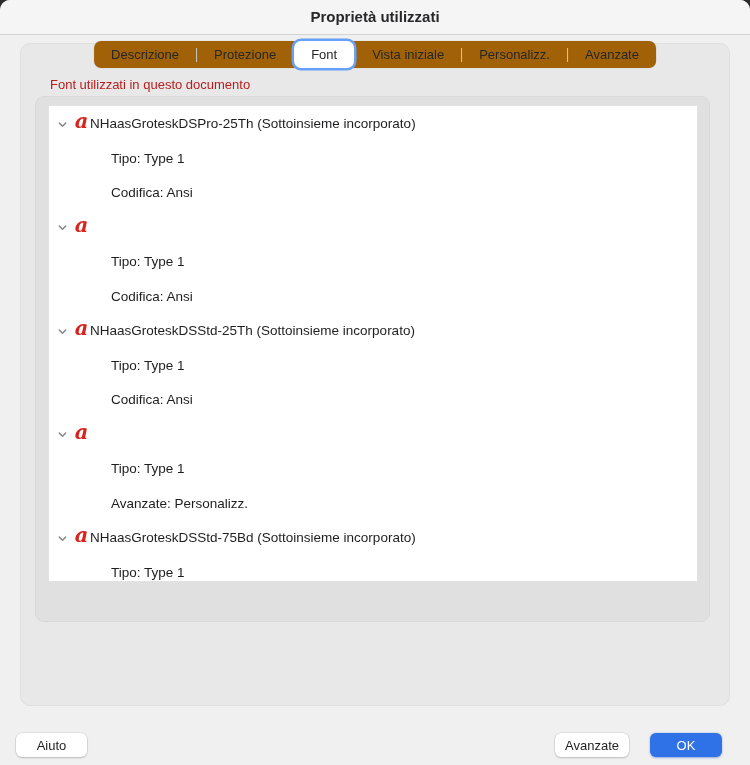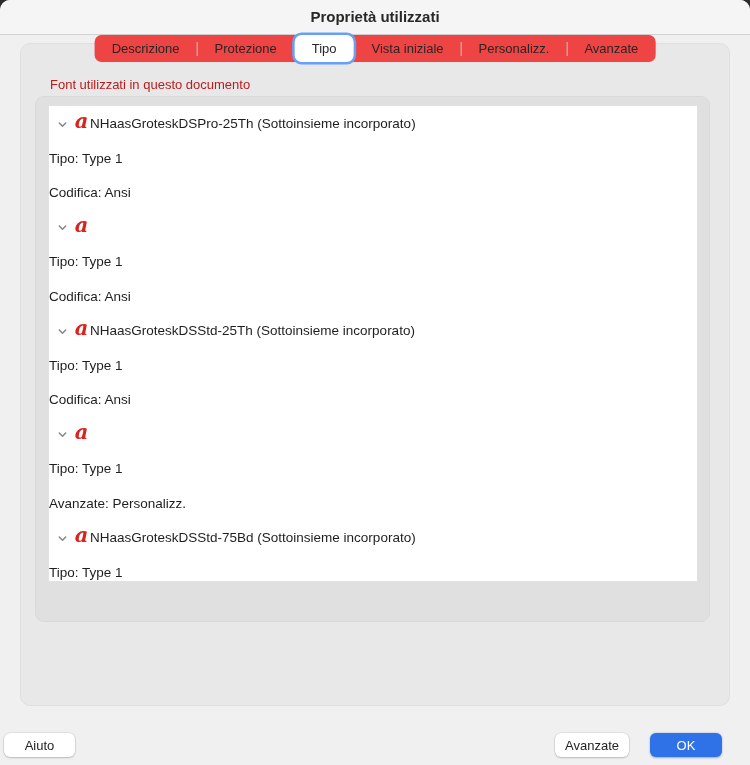--- a/index.html
+++ b/index.html
@@ -12,22 +12,22 @@
   .titlebar { position:absolute; left:0; top:0; width:750px; height:35px;
               background:#f6f5f6; border-bottom:1px solid #d4d3d4; }
   .titlebar .title { text-align:center; line-height:34px; font-size:15px;
                      font-weight:bold; color:#28282a; }
 
   
   .outer-panel { position:absolute; left:20px; top:43px; width:710px; height:663px;
                  background:#e9e8e9; border:1px solid #e0dfe0; border-radius:10px; }
 
   
-  .tabs { position:absolute; top:35px; left:50%; transform:translateX(-50%);
-          display:flex; align-items:center; height:27px; background:#ef4444;
+  .tabs { position:absolute; top:41px; left:50%; transform:translateX(-50%);
+          display:flex; align-items:center; height:27px; background:#a16207;
           border-radius:7px; box-shadow:0 0 0 0.5px rgba(0,0,0,0.06); z-index:3; }
   .seg { height:27px; line-height:27px; padding:0 17px; font-size:13px;
          color:#262628; white-space:nowrap; border-radius:7px; cursor:default; }
   .seg.selected { background:#ffffff; box-shadow:0 0 0 2.5px #67a0f8;
                   position:relative; z-index:2; }
   .sep { width:1px; height:14px; background:#c7c6c7; }
   .sep.hidden { visibility:hidden; }
 
   
   .section-label { position:absolute; left:50px; top:77px; font-size:13px;
@@ -41,50 +41,50 @@
                padding-top:1px; }
   .row { height:34.5px; line-height:34.5px; font-size:13.5px; color:#1e1e20;
          white-space:nowrap; }
   .name-row { display:flex; align-items:center; }
   .chev { width:11px; height:11px; margin-left:8px; margin-right:5px;
           display:inline-flex; align-items:center; justify-content:center; }
   .a-icon { width:17px; height:22px; display:inline-block;
             font-family:"DejaVu Serif","Liberation Serif",serif;
             font-style:italic; font-weight:bold; font-size:21px; line-height:20px;
             color:#d8231f; text-align:center; transform:translateY(-2px); }
-  .detail { }
+  .detail { padding-left:62px; }
 
   
   .btn { position:absolute; top:733px; height:24px; border:none; border-radius:6px;
          font-size:13px; font-family:inherit; text-align:center; cursor:default; }
   .btn.plain { background:#ffffff; color:#242426;
                box-shadow:0 0 0 0.5px rgba(0,0,0,0.12), 0 1px 2px rgba(0,0,0,0.18); }
   .btn.primary { background:#2f72e8; color:#ffffff;
                  box-shadow:0 0.5px 2px rgba(31,83,188,0.45); }
-  #help-btn   { left:4px;  width:71px; }
+  #help-btn   { left:16px;  width:71px; }
   #cancel-btn { left:555px; width:74px; }
   #ok-btn     { left:650px; width:72px; }
 </style>
 </head>
 <body>
 
 <div class="window">
 
   <div class="titlebar">
     <div class="title">Proprietà utilizzati</div>
   </div>
 
   <div class="outer-panel"></div>
 
   <div class="tabs">
     <div class="seg">Descrizione</div>
     <div class="sep"></div>
     <div class="seg">Protezione</div>
     <div class="sep hidden"></div>
-    <div class="seg selected">Tipo</div>
+    <div class="seg selected">Font</div>
     <div class="sep hidden"></div>
     <div class="seg">Vista iniziale</div>
     <div class="sep"></div>
     <div class="seg">Personalizz.</div>
     <div class="sep"></div>
     <div class="seg">Avanzate</div>
   </div>
 
   <div class="section-label">Font utilizzati in questo documento</div>
 

